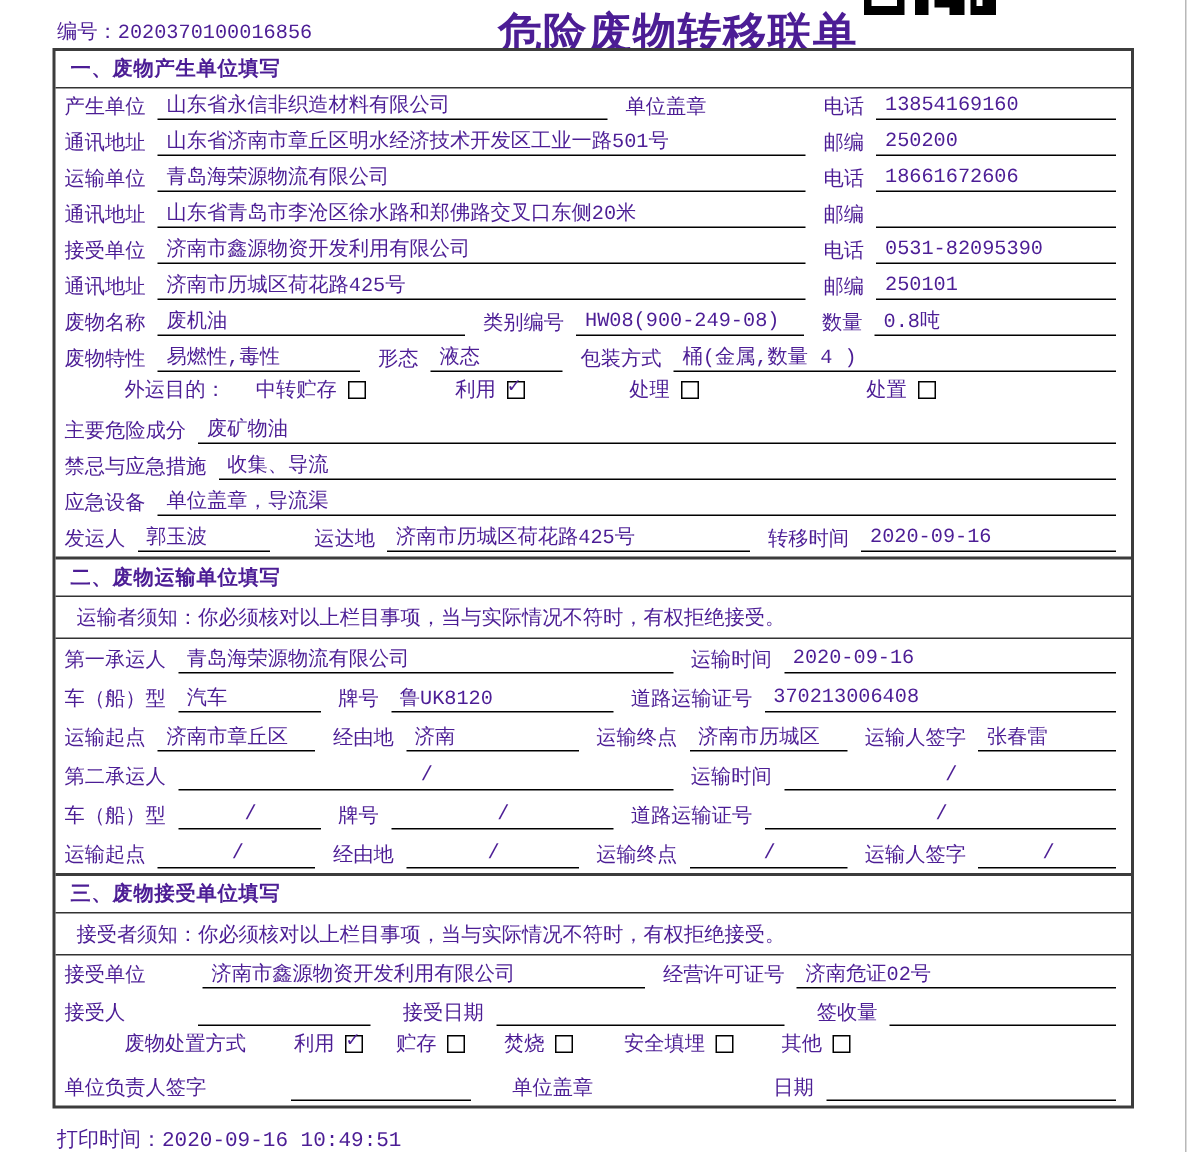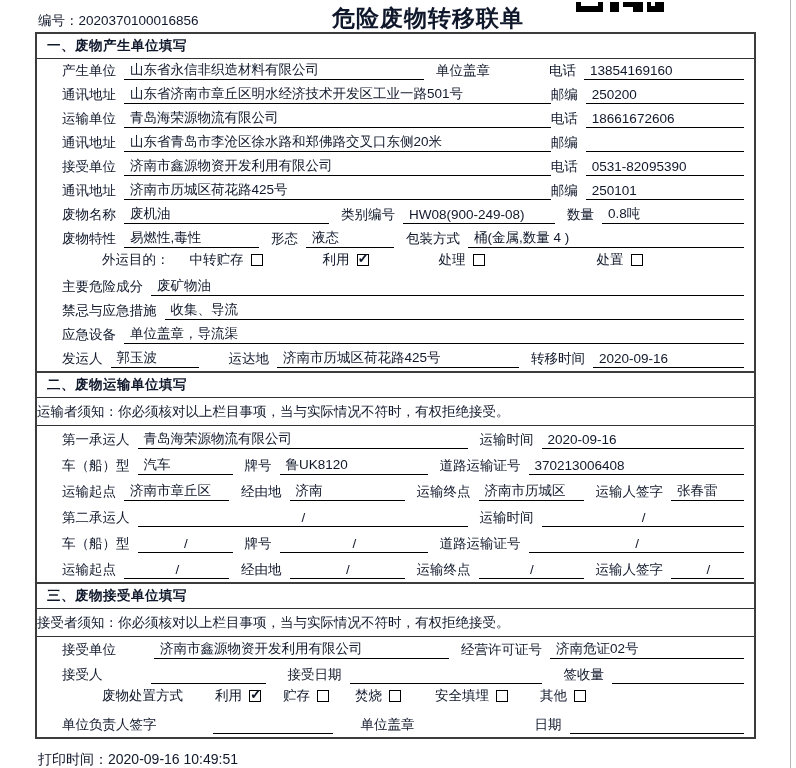--- a/index.html
+++ b/index.html
@@ -1,33 +1,33 @@
 <!DOCTYPE html>
 <html><head>
 <meta charset="utf-8">
 <style>
   * { margin:0; padding:0; box-sizing:border-box; }
   html,body { background:#fff; }
   .page {
     position:relative; width:796px; height:768px; background:#ffffff;
-    font-family:Liberation Sans, sans-serif;
-    color:#0f172a; font-size:13.5px; overflow:hidden;
+    font-family:Liberation Mono, monospace;
+    color:#4c1d95; font-size:13.5px; overflow:hidden;
   }
   .edge-line { position:absolute; top:0; bottom:0; right:5px; width:1px; background:#b8b8b8; }
 
   .doc-no { position:absolute; left:38px; top:12px; white-space:nowrap; font-size:13.5px; }
-  .doc-title { position:absolute; left:332px; top:3px; font-size:23px; font-weight:bold; letter-spacing:1px; white-space:nowrap; }
+  .doc-title { position:absolute; left:332px; top:3px; font-size:29px; font-weight:bold; letter-spacing:1px; white-space:nowrap; }
   .qr-frag { position:absolute; left:576px; top:0; }
 
   .manifest { position:absolute; left:35px; top:32px; width:721px; border:2px solid #3c3c3c; background:#fff; }
   .sec-title { height:25px; display:flex; align-items:center; padding:0 10px; font-weight:bold; font-size:13.5px; border-bottom:1px solid #333; letter-spacing:.5px; }
   .sec2, .sec3 { border-top:2px solid #3c3c3c; }
-  .notice-row { height:28px; display:flex; align-items:center; padding:0 0; border-bottom:1px solid #333; }
-
-  .row { display:flex; align-items:flex-end; padding:0 10px 3px 25px; }
+  .notice-row { height:28px; display:flex; align-items:center; padding:0 14px; border-bottom:1px solid #333; }
+
+  .row { display:flex; align-items:flex-end; padding:0 10px 3px 6px; }
   .sec1 .row { height:24px; }
   .sec2 .row { height:26px; }
   .sec3 .row { height:25px; }
   .rowc { align-items:flex-start; padding-bottom:0 !important;margin-left:40px; }
 
   .lbl { white-space:nowrap; margin:0 8px 0 12px; }
   .row > .lbl:first-child, .rowc > .lbl:first-child { margin-left:0; }
   .val { border-bottom:1px solid #000; padding:0 4px 0 6px; white-space:nowrap; overflow:hidden; min-height:17px; }
   .fill { flex:1; }
   .ctr { text-align:center; }

